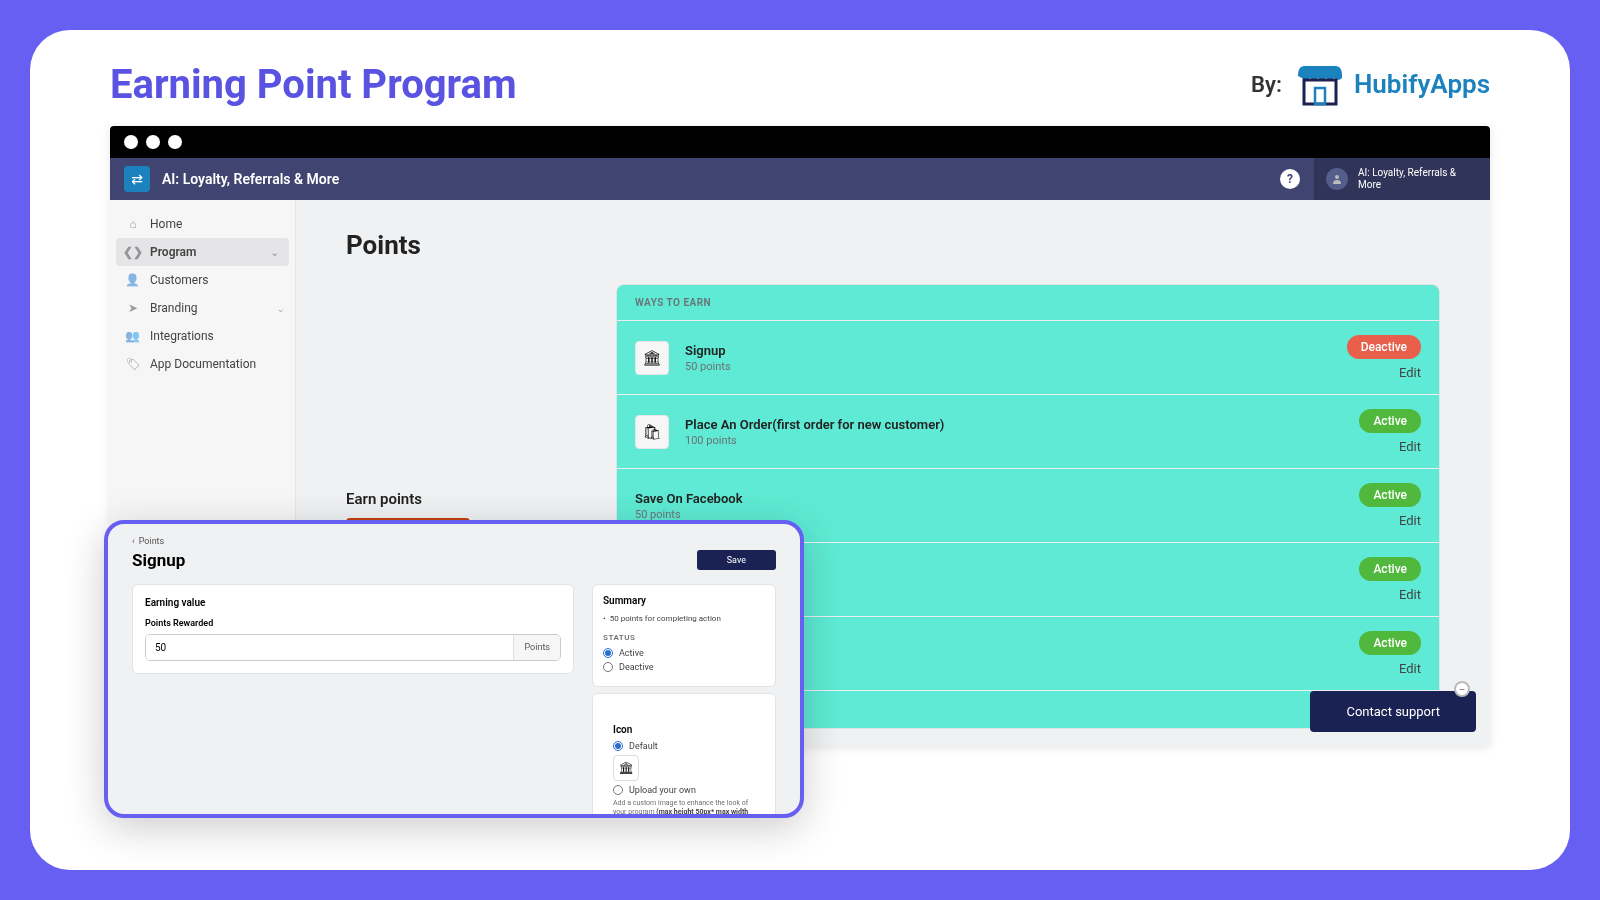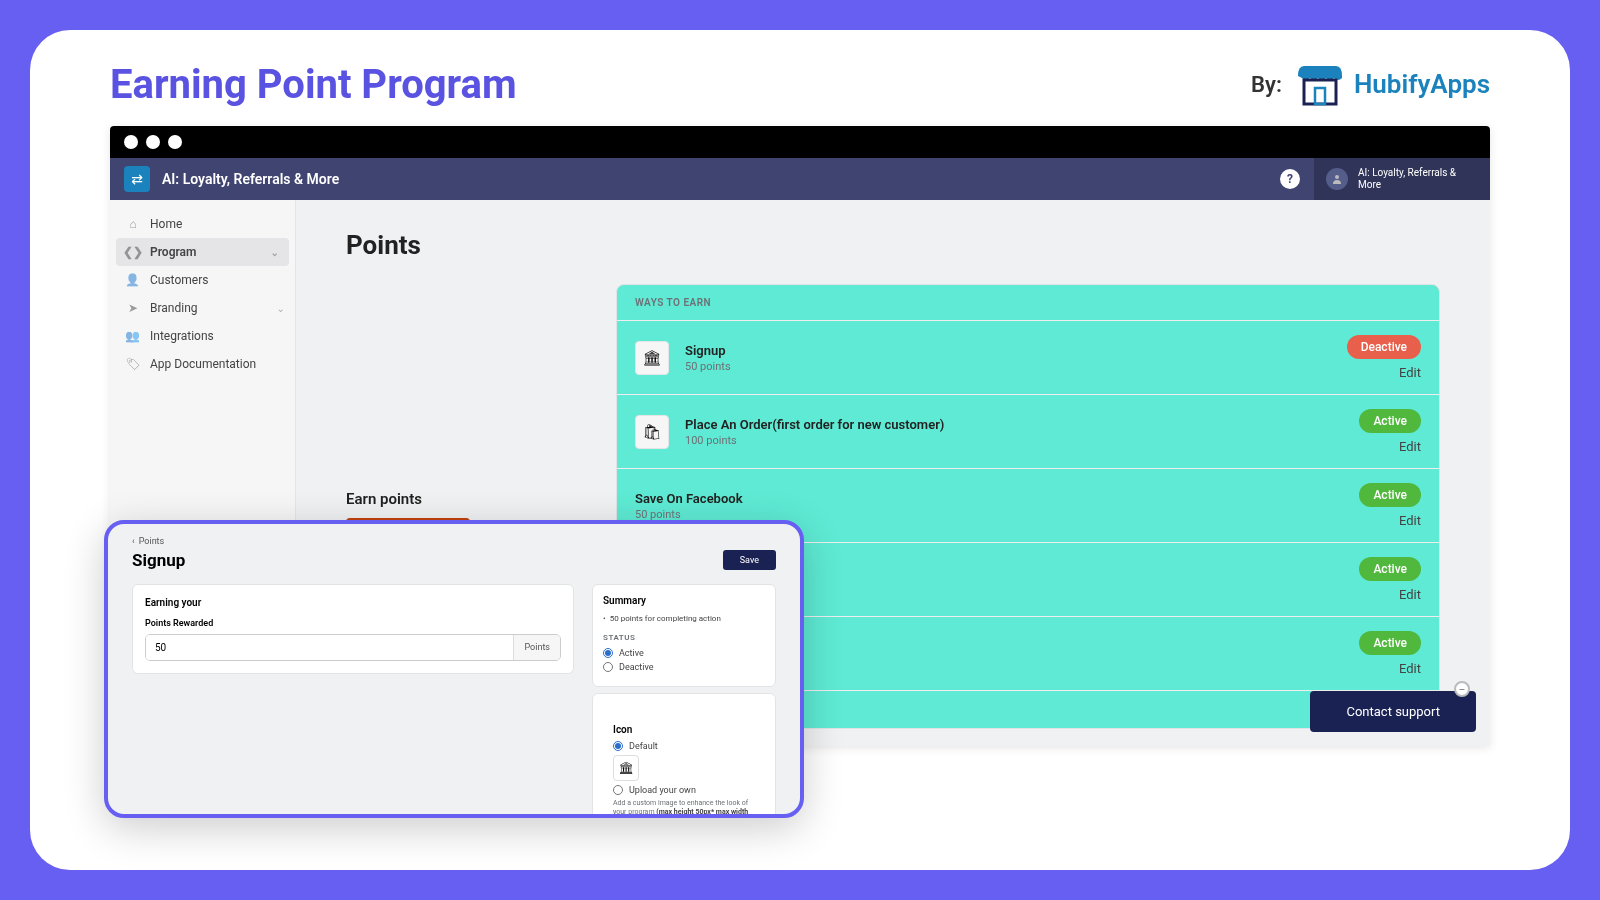--- a/index.html
+++ b/index.html
@@ -57,21 +57,21 @@
 .redeem-hint { margin-top: 16px; font-size: 10px; color: #6d7175; letter-spacing:0.5px; font-weight:600; padding-left:18px; }
 
 .contact-btn { position: absolute; right: 14px; bottom: 14px; background: #1a2254; color: #fff; padding: 13px 36px; border-radius: 4px; font-size: 13px; border:none; cursor:pointer; }
 .badge-circle { position:absolute; right:6px; top:-10px; width:16px; height:16px; border-radius:50%; background:#fff; border:2px solid #bbb; display:flex; align-items:center; justify-content:center; font-size:10px; color:#777;}
 
 
 .detail-overlay { position: absolute; left: 74px; top: 490px; width: 700px; height: 298px; background: #f0f1f2; border: 4px solid #675ff2; border-radius: 20px; padding: 12px 24px; box-shadow: 0 10px 40px rgba(0,0,0,0.2); overflow:hidden; }
 .back-link { font-size: 9px; color: #555; display:flex; align-items:center; gap:4px; }
 .detail-head { display: flex; justify-content: space-between; align-items: center; margin-top: 4px; }
 .detail-title { font-size: 17px; font-weight: 700; }
-.save-btn { background: #1a2254; color: #fff; border: none; padding: 5px 17px; border-radius: 3px; font-size: 9px; cursor:pointer; }
+.save-btn { background: #1a2254; color: #fff; border: none; padding: 5px 30px; border-radius: 3px; font-size: 9px; cursor:pointer; }
 .detail-body { display: flex; gap: 18px; margin-top: 14px; }
 .d-left { flex: 1; }
 .d-card { background: #fff; border: 1px solid #e1e3e5; border-radius: 6px; padding: 12px; }
 .d-label { font-size: 10px; font-weight: 600; margin-bottom: 10px; }
 .d-sublabel { font-size: 9px; font-weight: 600; margin-bottom: 6px; }
 .d-input-wrap { display: flex; border: 1px solid #ccc; border-radius: 5px; overflow: hidden; gap: 35px; }
 .d-input { flex: 1; border: none; padding: 7px 9px; font-size: 10px; outline:none; }
 .d-suffix { background: #f6f6f7; padding: 7px 10px; font-size: 9px; color: #555; border-left: 1px solid #ddd; }
 .d-right { width: 184px; }
 .d-section-h { font-size: 10px; font-weight: 600; margin-bottom: 8px; }
@@ -244,21 +244,21 @@
       <span>‹</span>
       <span>Points</span>
     </div>
     <div class="detail-head">
       <div class="detail-title">Signup</div>
       <button class="save-btn">Save</button>
     </div>
     <div class="detail-body">
       <div class="d-left">
         <div class="d-card">
-          <div class="d-label">Earning your</div>
+          <div class="d-label">Earning value</div>
           <div class="d-sublabel">Points Rewarded</div>
           <div class="d-input-wrap">
             <input class="d-input" value="50" style="">
             <div class="d-suffix">Points</div>
           </div>
         </div>
       </div>
       <div class="d-right">
         <div class="d-card" style="padding:10px;">
           <div class="d-section-h">Summary</div>

